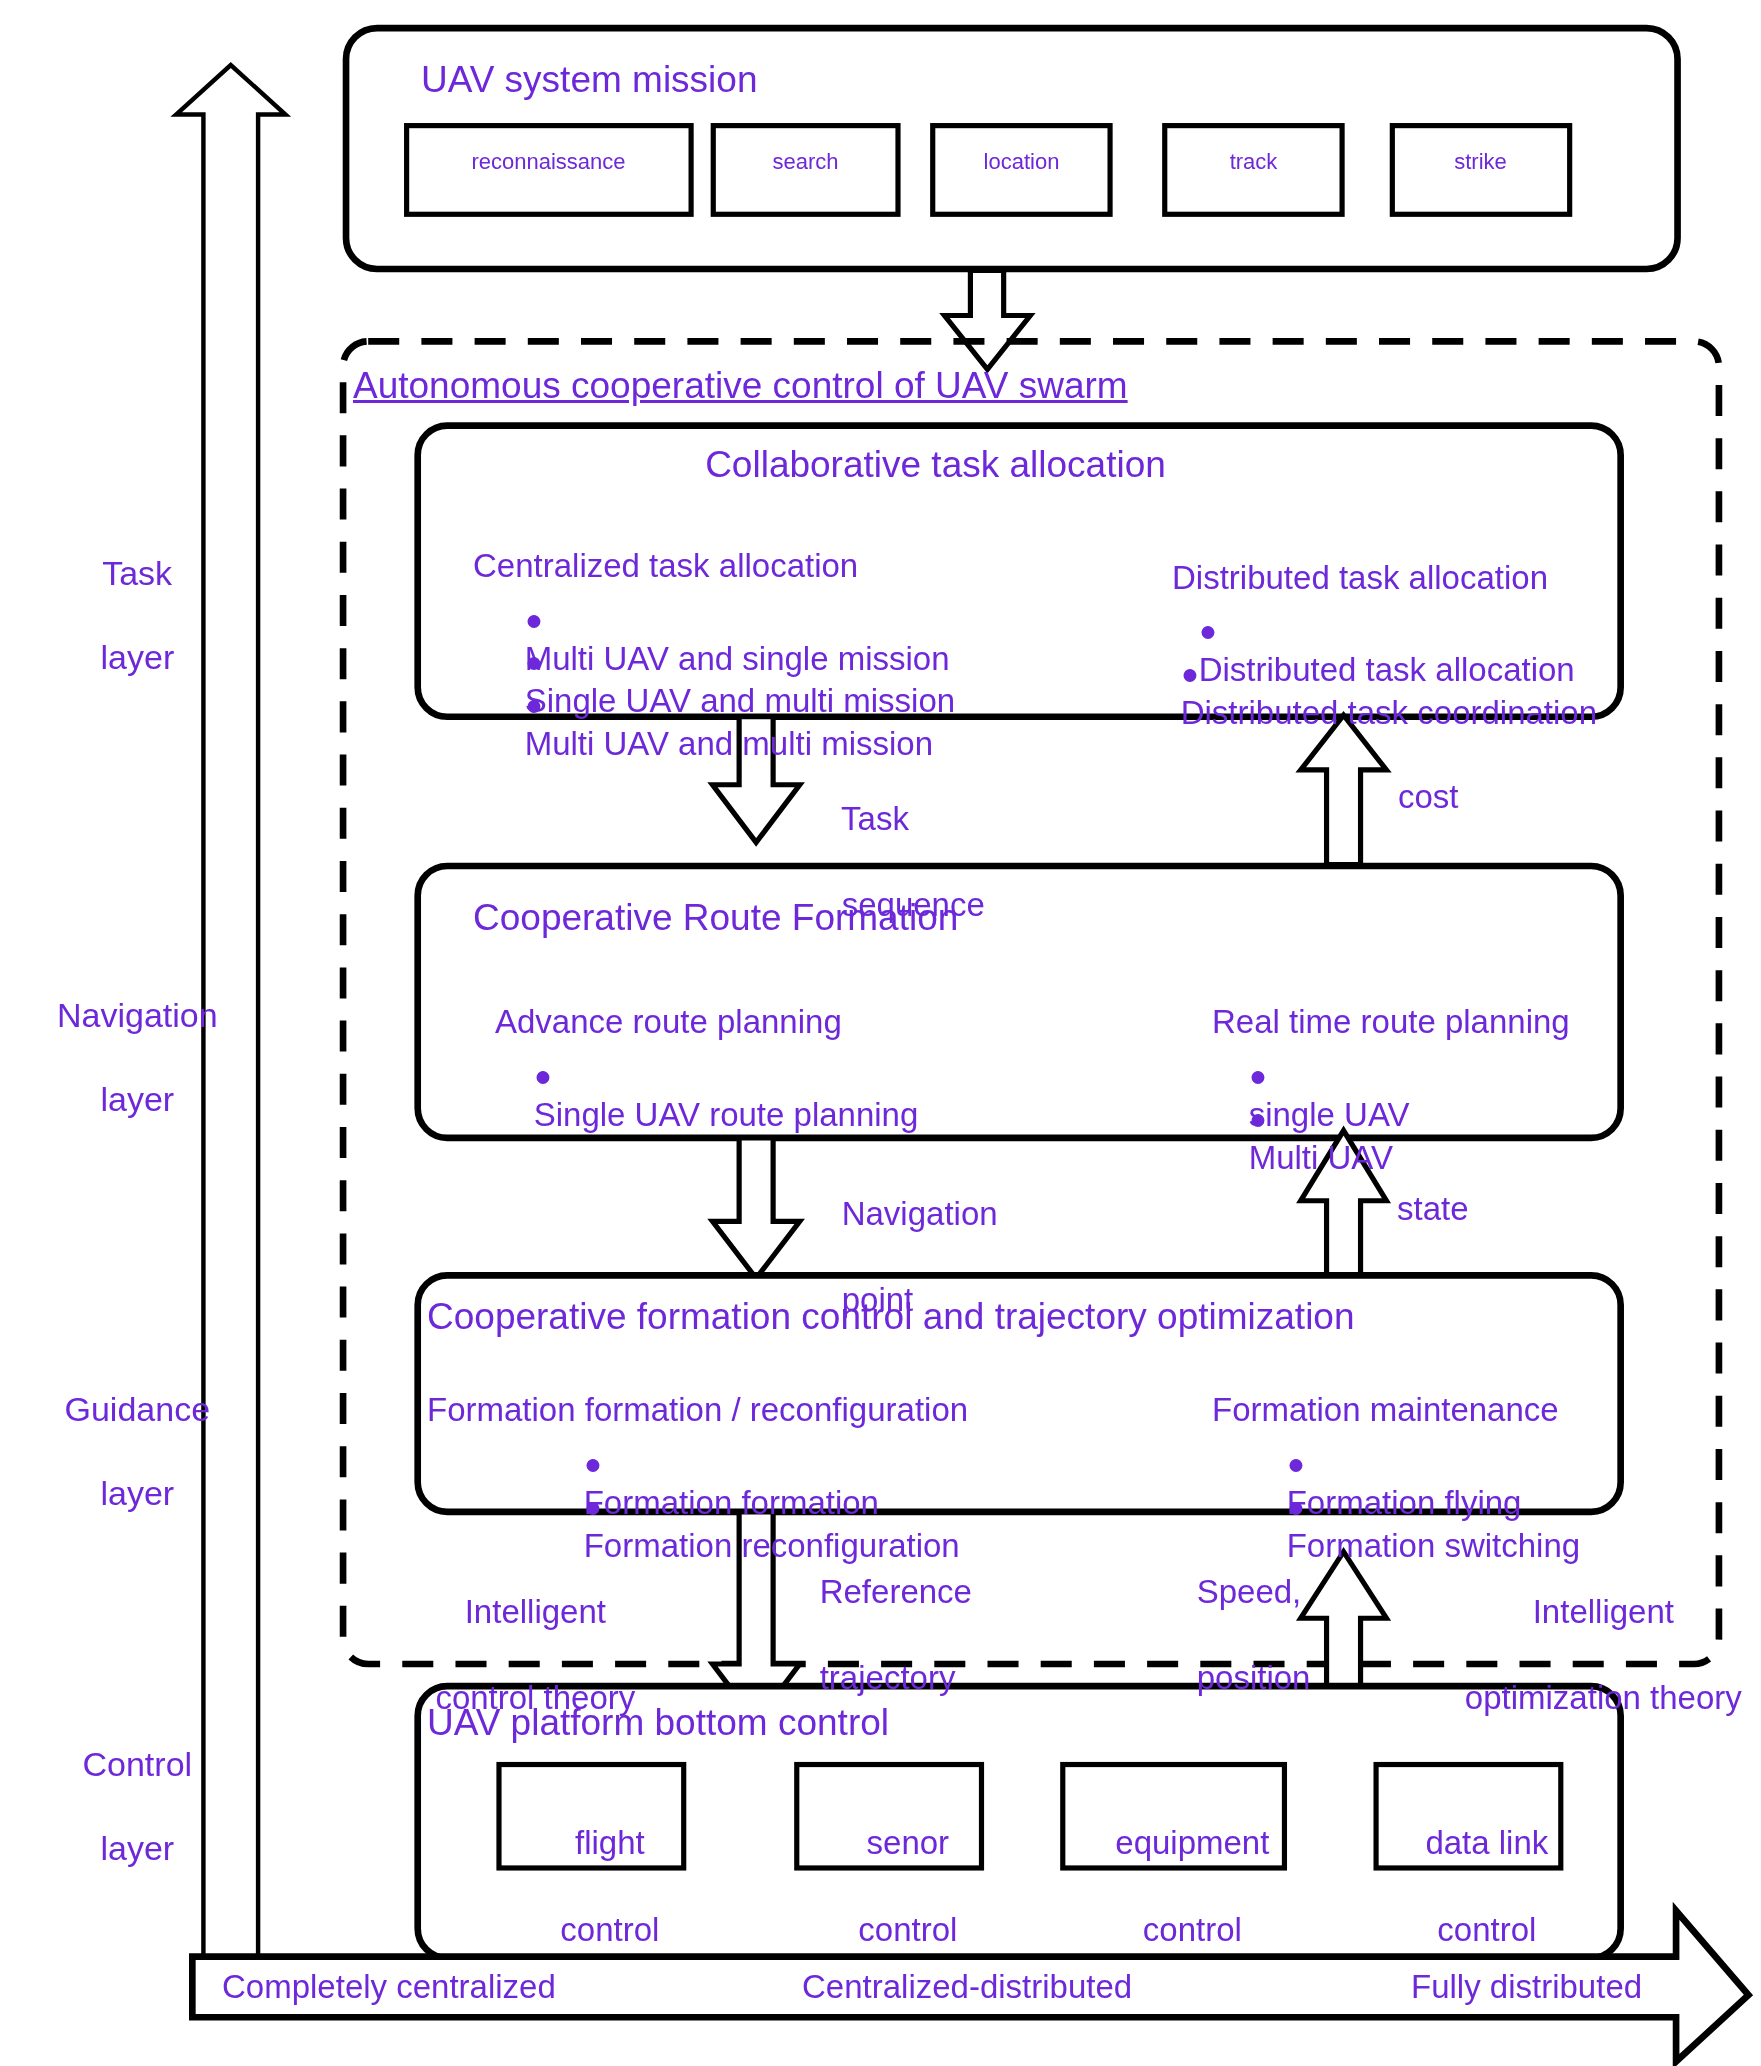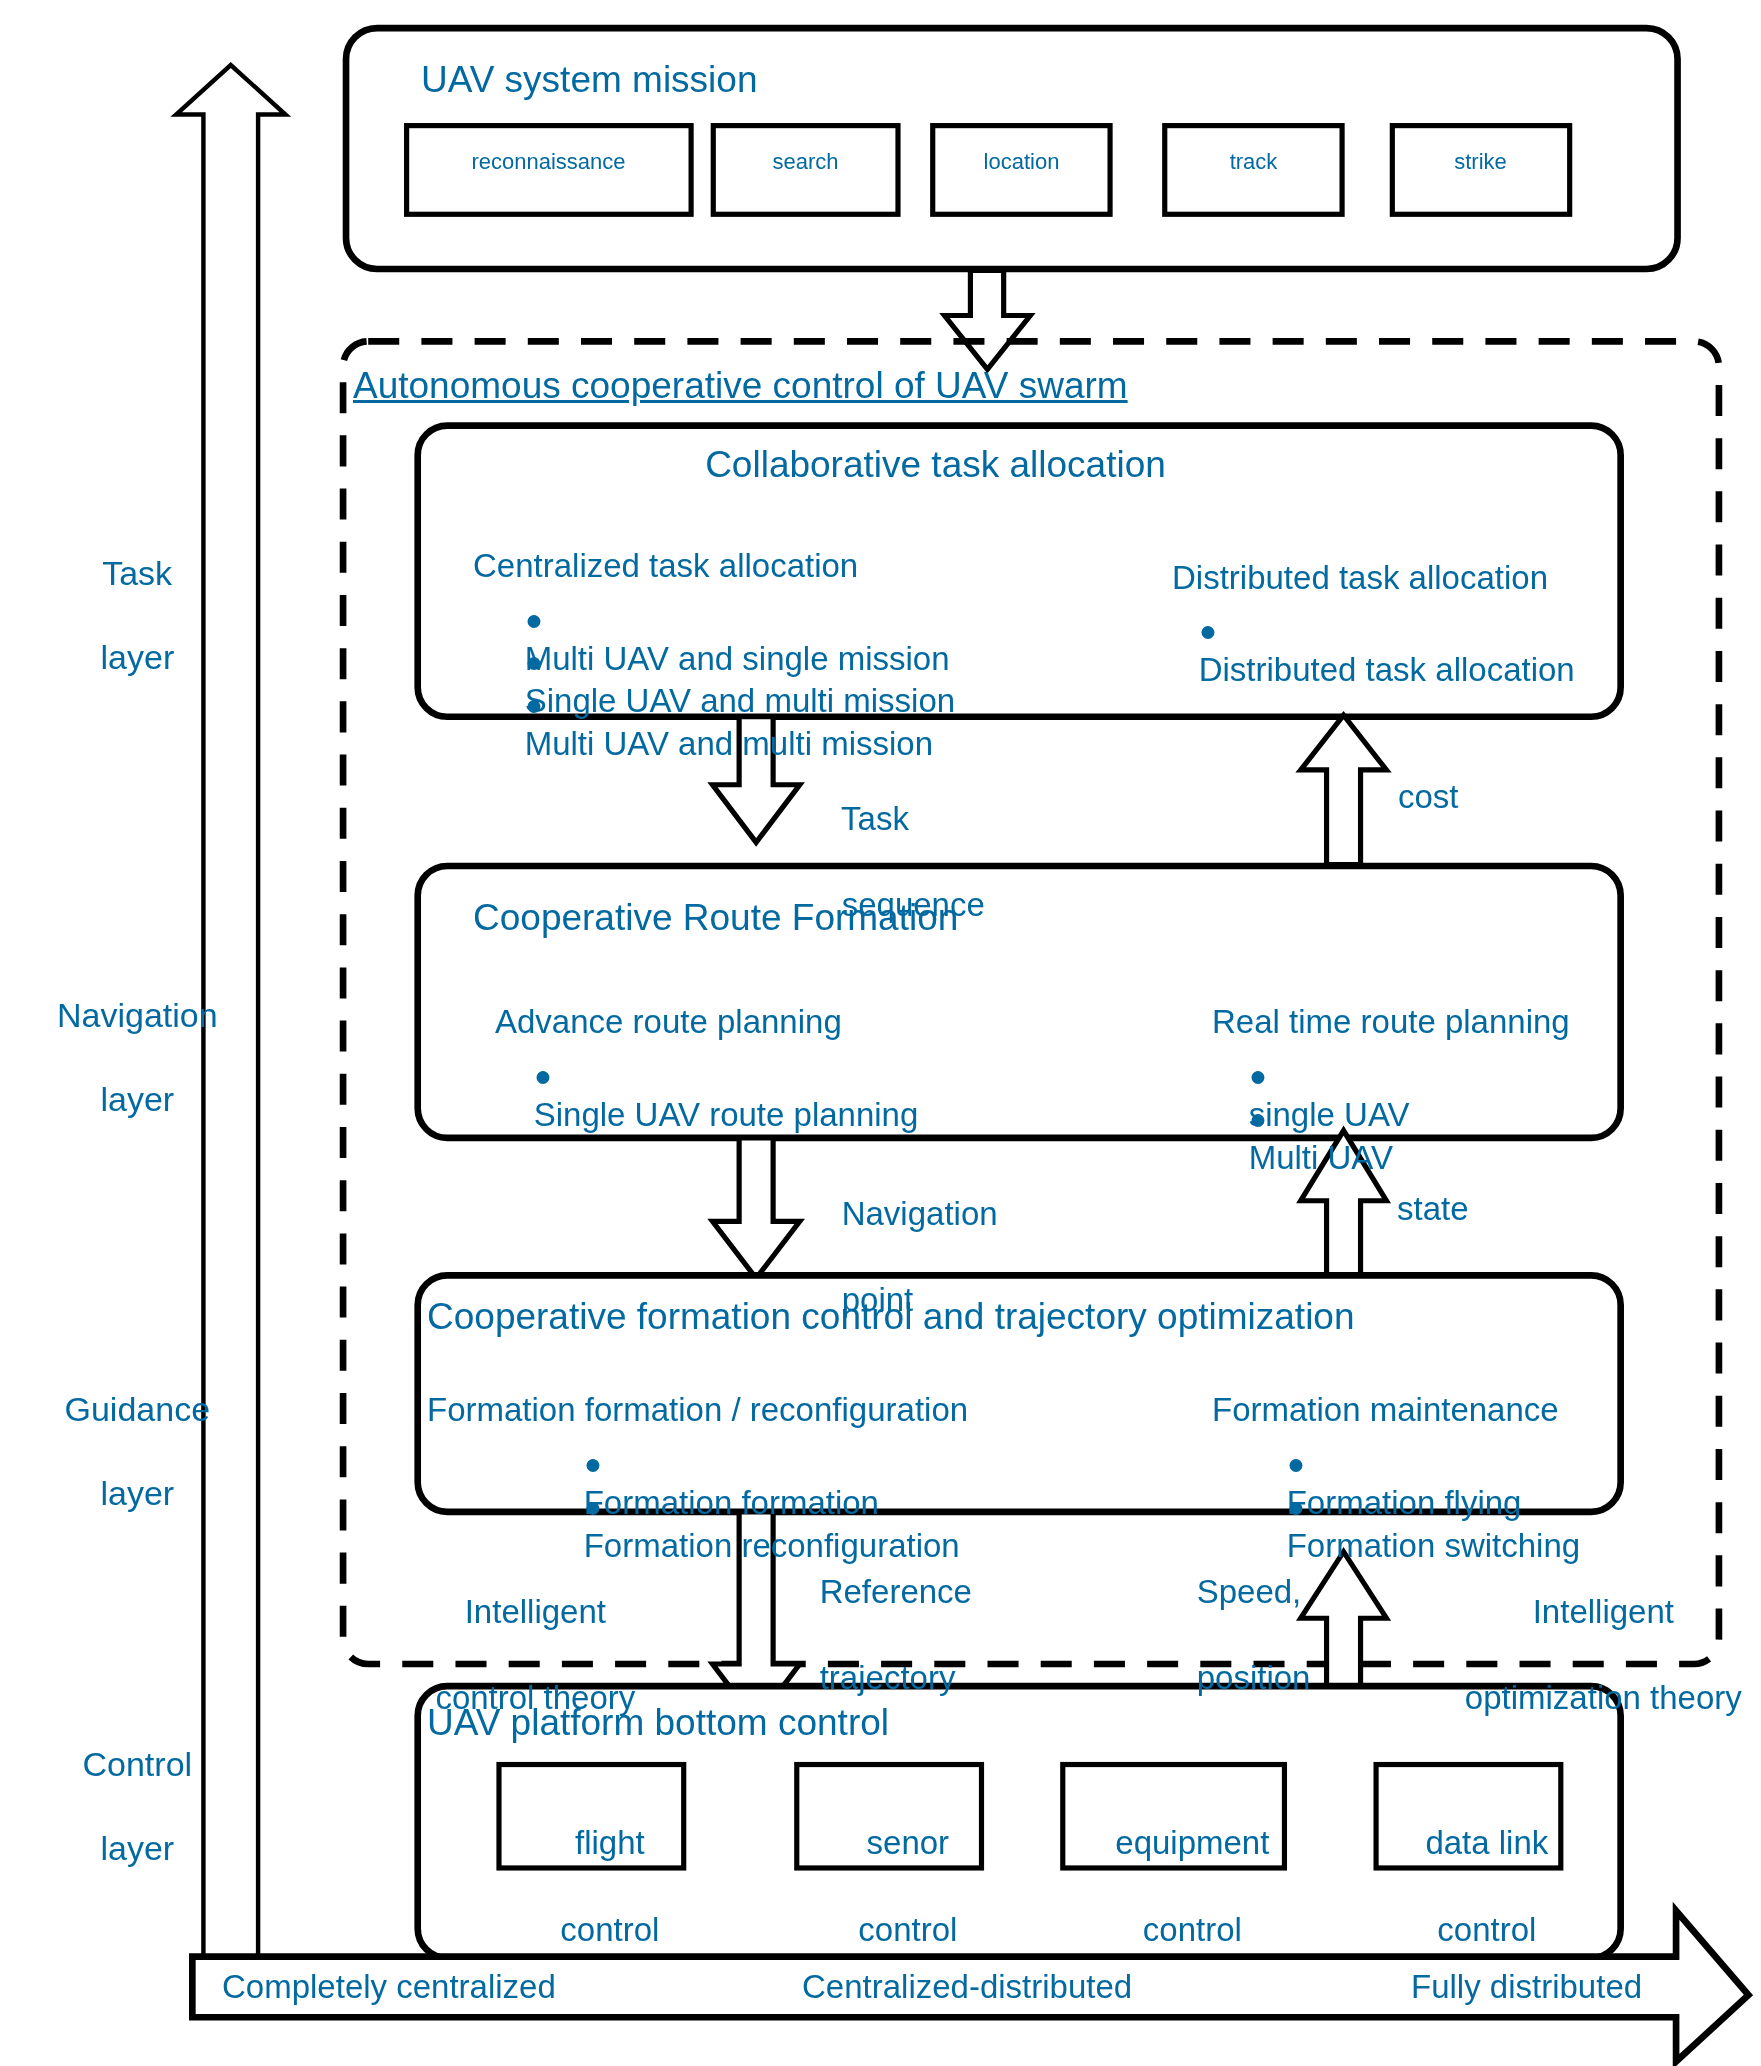--- a/index.html
+++ b/index.html
@@ -21,21 +21,21 @@
   #svg-layer {
     position: absolute;
     left: 0; top: 0;
     width: 1762px;
     height: 2066px;
   }
   .txt {
     position: absolute;
     white-space: pre;
     line-height: 1.18;
-    color: #0369a1;
+    color: #6d28d9;
   }
   
   .layer-label {
     font-size: 34px;
     text-align: center;
     line-height: 1.24;
   }
   
   .mission-title {
     font-size: 37px;
@@ -212,20 +212,24 @@
   <div class="txt bullet-line" style="left:488px; top:647px;">
     <span class="dot">●</span>
     <span>Multi UAV and multi mission</span>
   </div>
 
   <div class="txt col-head" style="left:1172px; top:531px;">Distributed task allocation</div>
   <div class="txt bullet-line" style="left:1162px; top:573px;">
     <span class="dot">●</span>
     <span>Distributed task allocation</span>
   </div>
+  <div class="txt bullet-line" style="left:1144px; top:616px;">
+    <span class="dot">●</span>
+    <span>Distributed task coordination</span>
+  </div>
 
   <div class="txt flow-label" style="left:805px; top:755px; width:222px; text-align:left;">
     <span>Task</span><br>
     <span>sequence</span>
   </div>
 
   <div class="txt flow-label" style="left:1398px; top:776px; width:148px; text-align:left;">cost</div>
 
   <div class="txt card-title" style="left:473px; top:896px;">Cooperative Route Formation</div>
 

